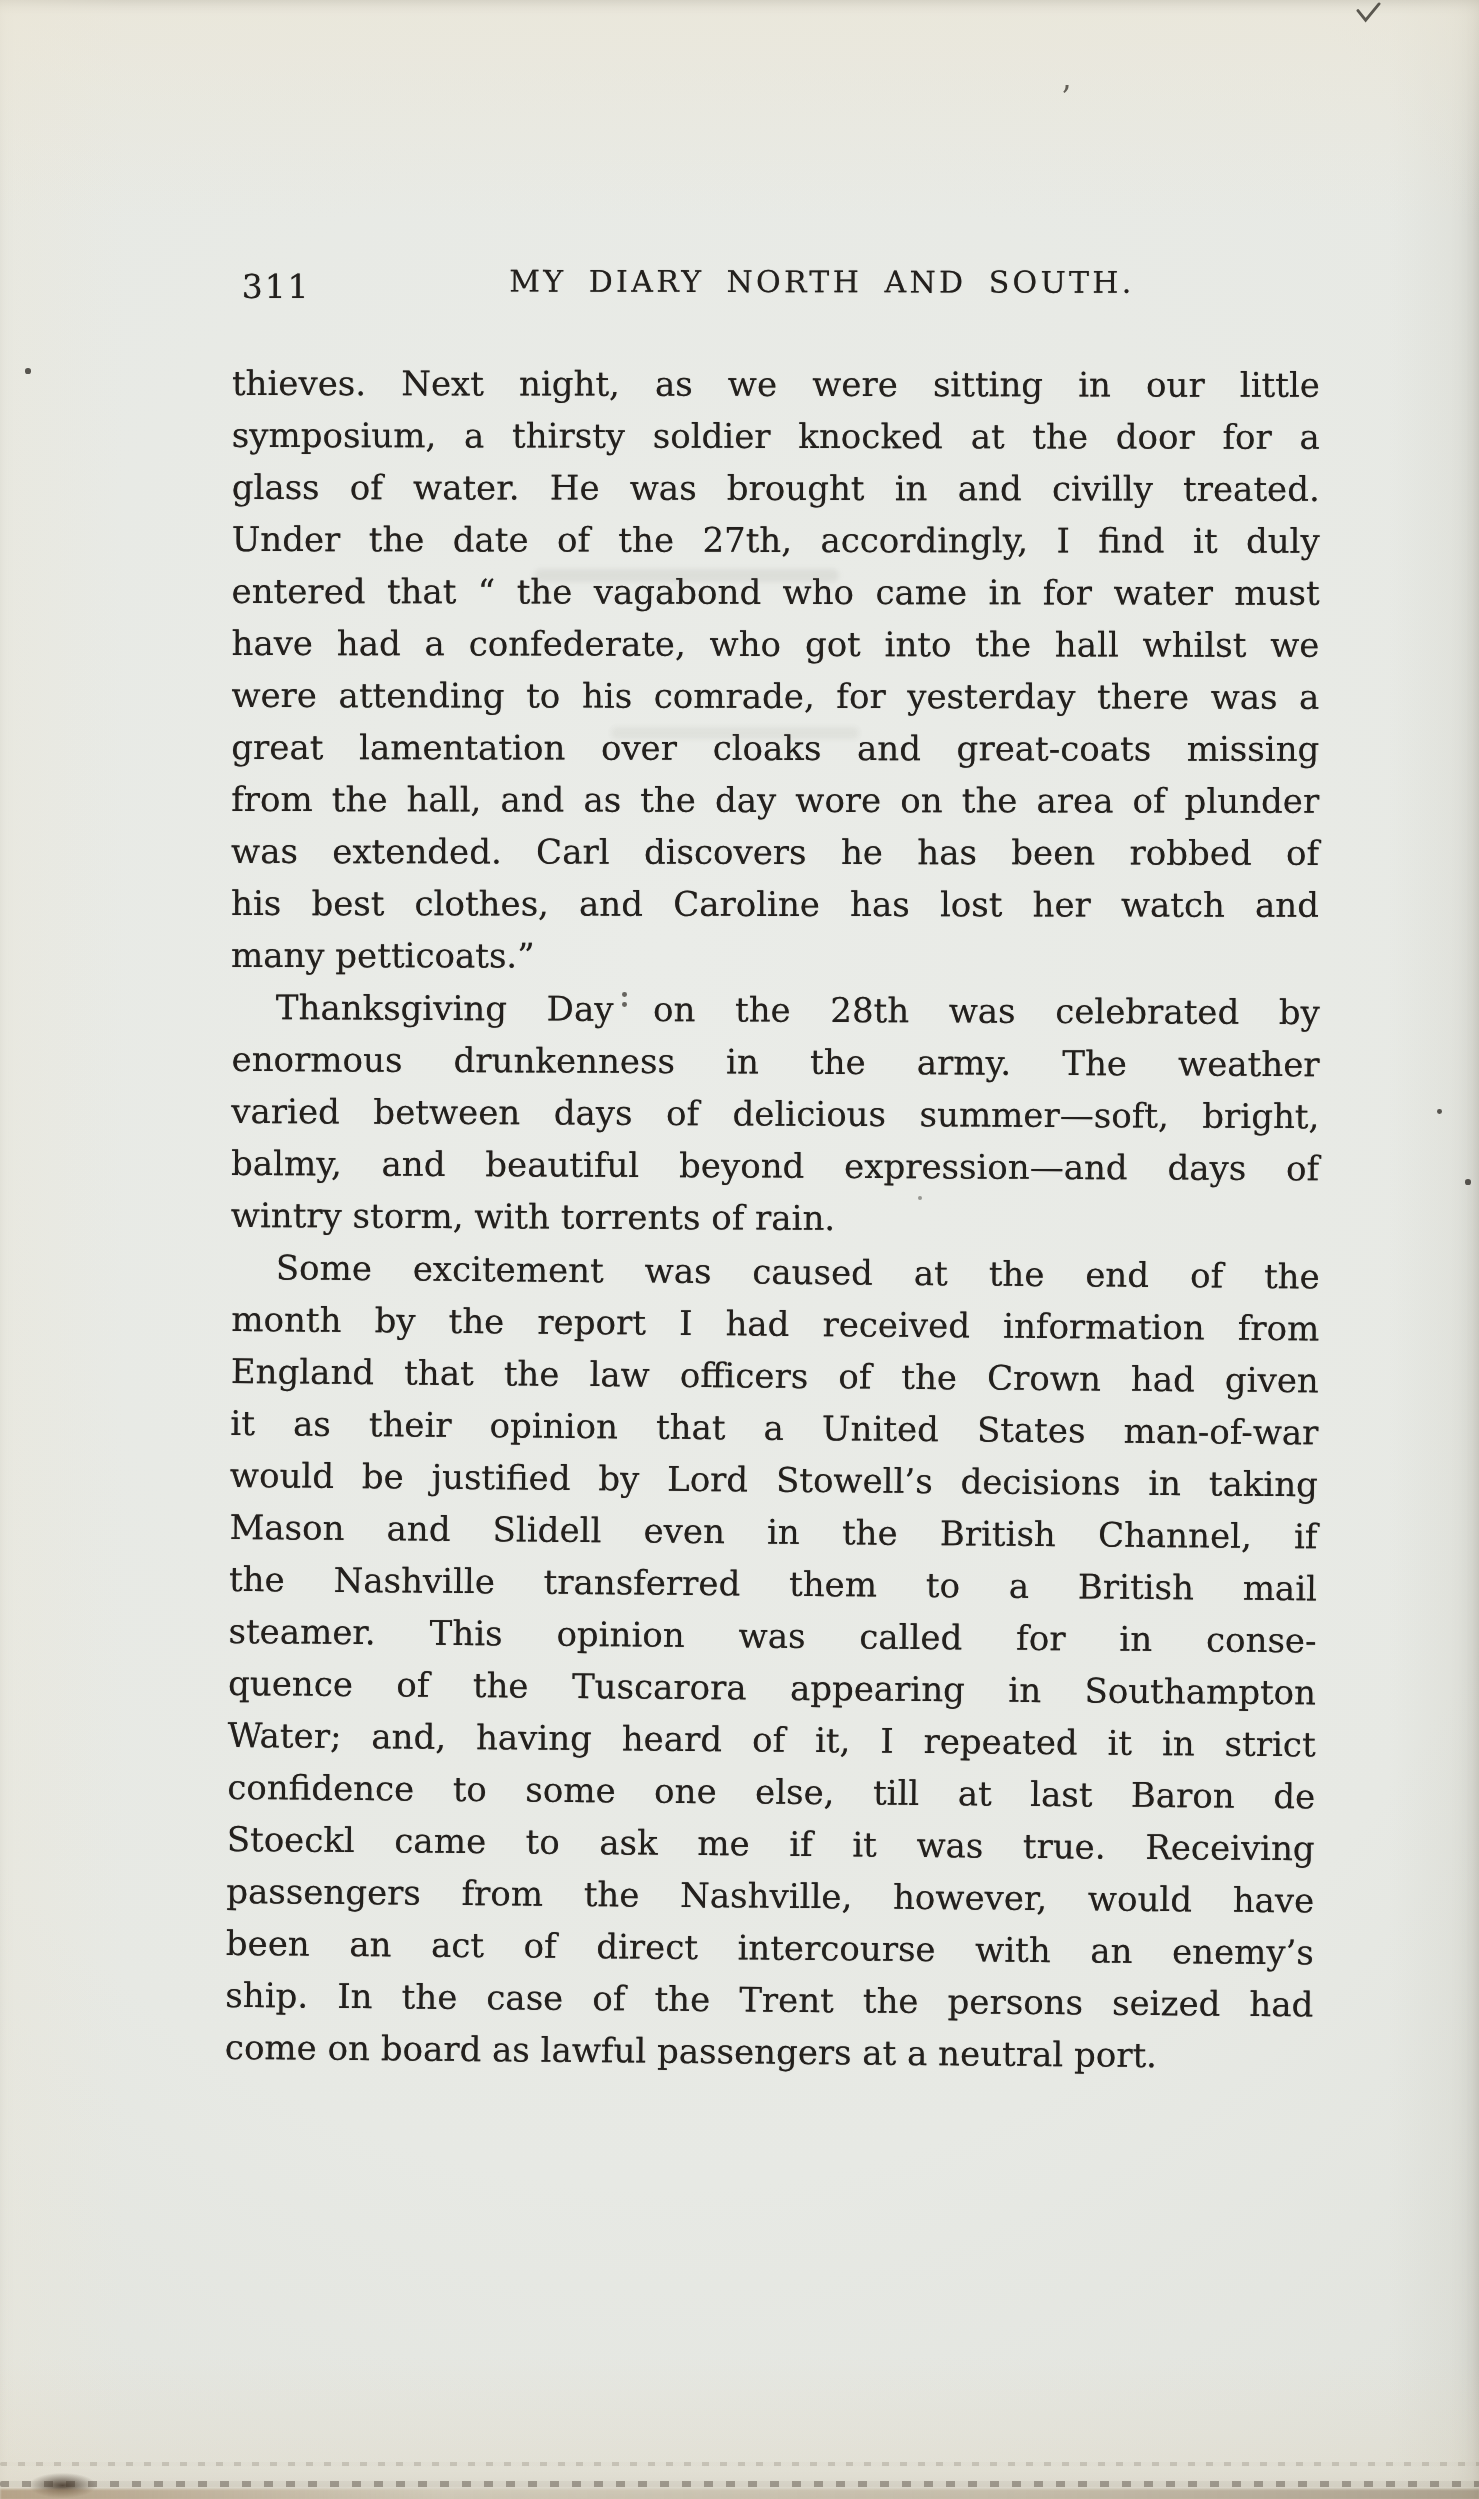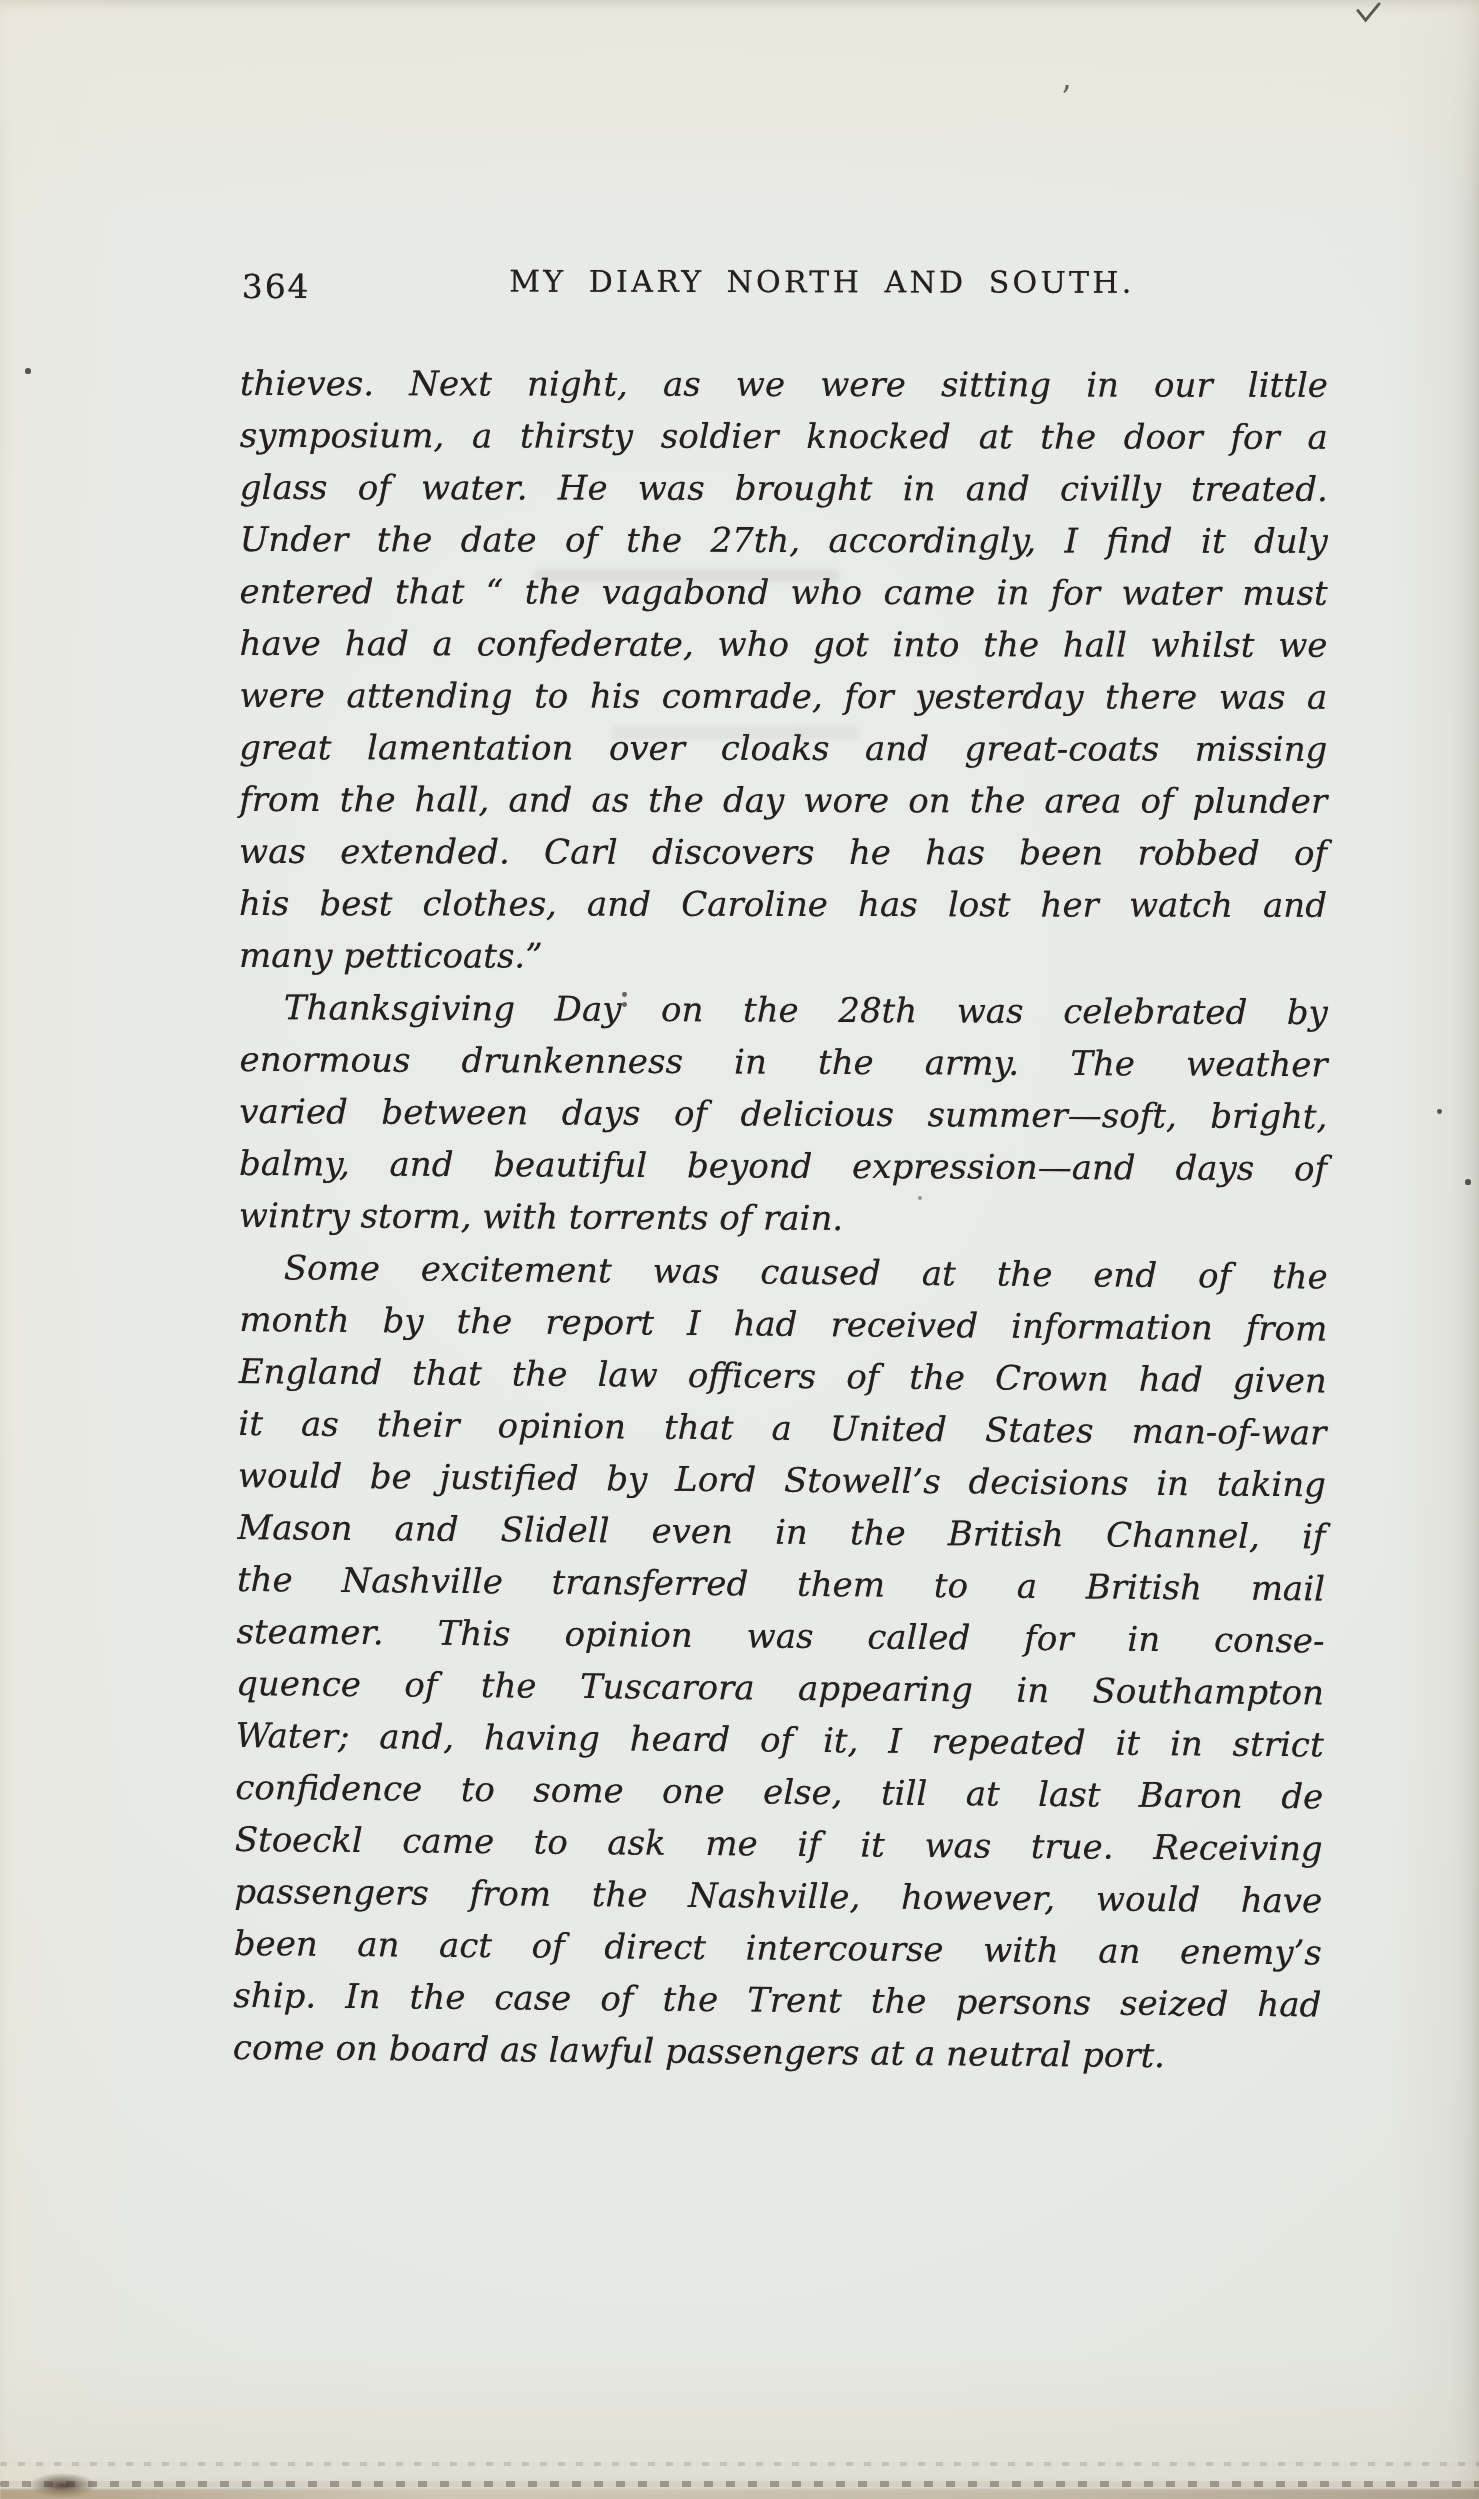--- a/index.html
+++ b/index.html
@@ -40,24 +40,23 @@
     font-size:33px;letter-spacing:1.9px;
     text-shadow:0 0 0.7px rgba(32,30,27,.65);
   }
   .running-title{
     text-align:center;padding-left:76px;
     font-size:30px;letter-spacing:3.3px;word-spacing:9.5px;
     text-shadow:0 0 0.7px rgba(32,30,27,.65);
   }
 
   .body-text{
-    position:absolute;top:357px;left:240px;width:1088px;
+    position:absolute;top:357px;left:232px;width:1088px;
     font-size:34px;line-height:52px;color:var(--ink);
     text-shadow:0 0 0.7px rgba(35,32,29,.62);
-    font-style:italic;
   }
   .para{transform-origin:left top;}
   .para:nth-child(1){transform:rotate(.10deg);}
   .para:nth-child(2){transform:rotate(.28deg);}
   .para:nth-child(3){transform:rotate(.50deg);}
   .line{
     text-align:justify;text-align-last:justify;text-justify:inter-word;
     height:52px;white-space:nowrap;
   }
   .para .line:last-child{text-align-last:left;}
@@ -89,21 +88,21 @@
     font-family:"DejaVu Serif",serif;
   }
   .day-mark-dot{width:4.8px;height:4.8px;background:#3a3731;border-radius:50%;opacity:.75;}
 </style>
 </head>
 <body>
 
 <div class="page">
 
   <div class="header">
-    <div class="pagenum">364</div>
+    <div class="pagenum">311</div>
     <div class="running-title">MY DIARY NORTH AND SOUTH.</div>
   </div>
 
   <div class="body-text">
       <div class="para">
         <div class="line">thieves.  Next night, as we were sitting in our little</div>
         <div class="line">symposium, a thirsty soldier knocked at the door for a</div>
         <div class="line">glass of water.  He was brought in and civilly treated.</div>
         <div class="line">Under the date of the 27th, accordingly, I find it duly</div>
         <div class="line">entered that “ the vagabond who came in for water must</div>

